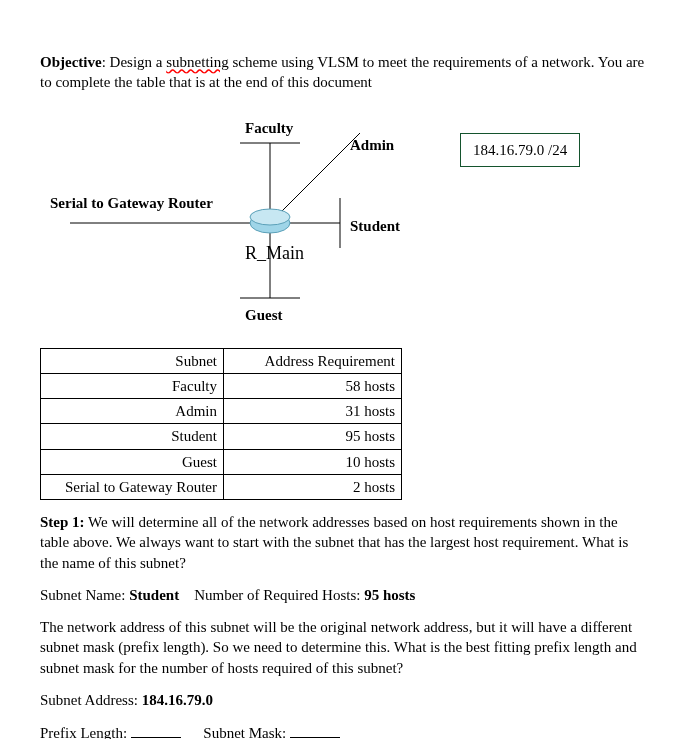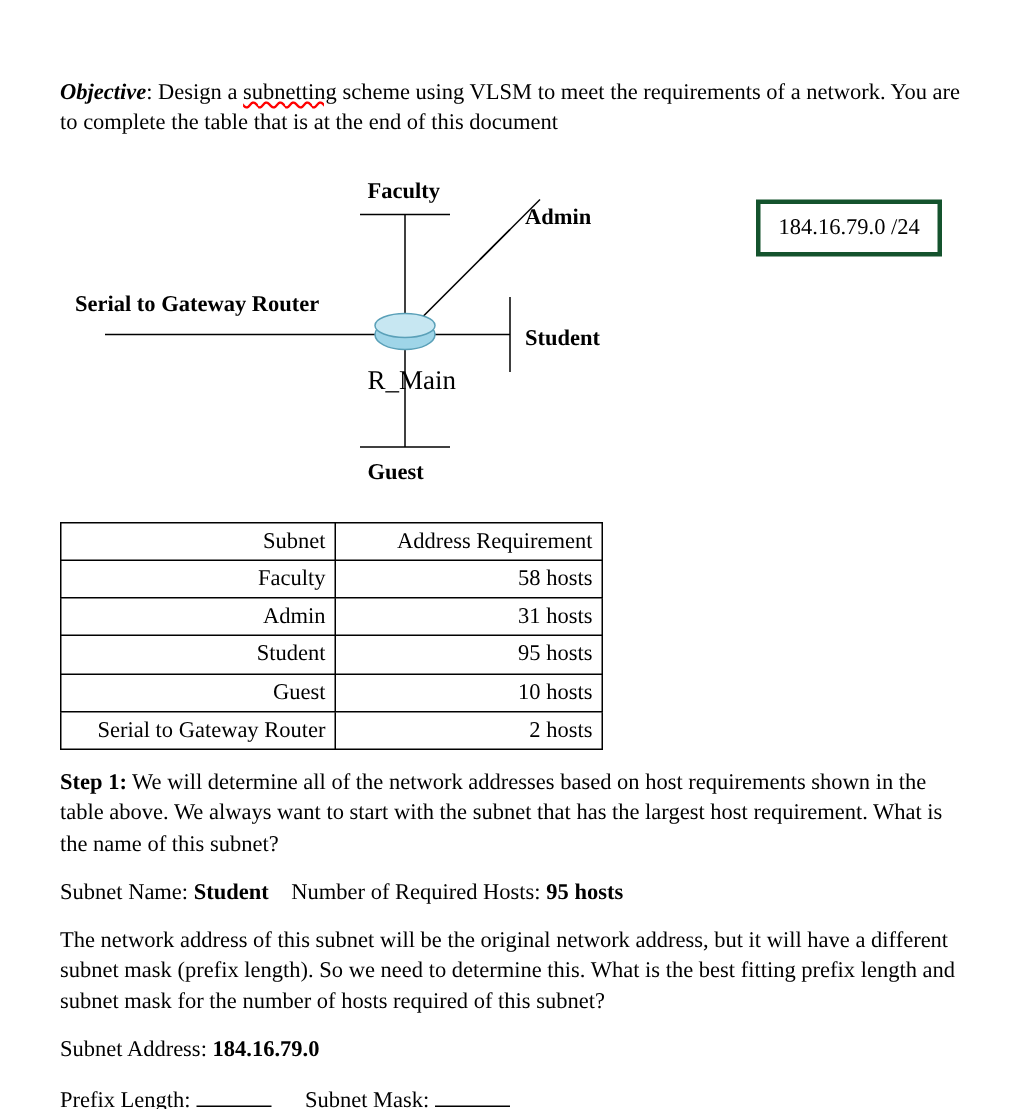--- a/index.html
+++ b/index.html
@@ -6,43 +6,41 @@
     font-family: "Times New Roman", Times, serif;
     font-size: 15px;
     color: #000;
     margin: 0;
     padding: 40px;
     width: 610px;
     line-height: 1.35;
   }
   .objective-label {
     font-weight: bold;
-    font-style: italic;
   }
   .underline-red {
     text-decoration: underline;
     text-decoration-style: wavy;
     text-decoration-color: red;
   }
   .diagram-wrap {
     position: relative;
     width: 610px;
     height: 220px;
     margin-top: 20px;
   }
   .d-label {
     position: absolute;
     font-weight: bold;
   }
   .ip-box {
     position: absolute;
-    border: 3px solid #14532d;
+    border: 1px solid #14532d;
     padding: 6px 12px;
     background: #fff;
-    margin-left: 44px;
   }
   .req-table {
     border-collapse: collapse;
     margin-top: 15px;
     text-align: right;
   }
   .req-table td {
     border: 1px solid #000;
     padding: 2px 6px;
     vertical-align: top;

